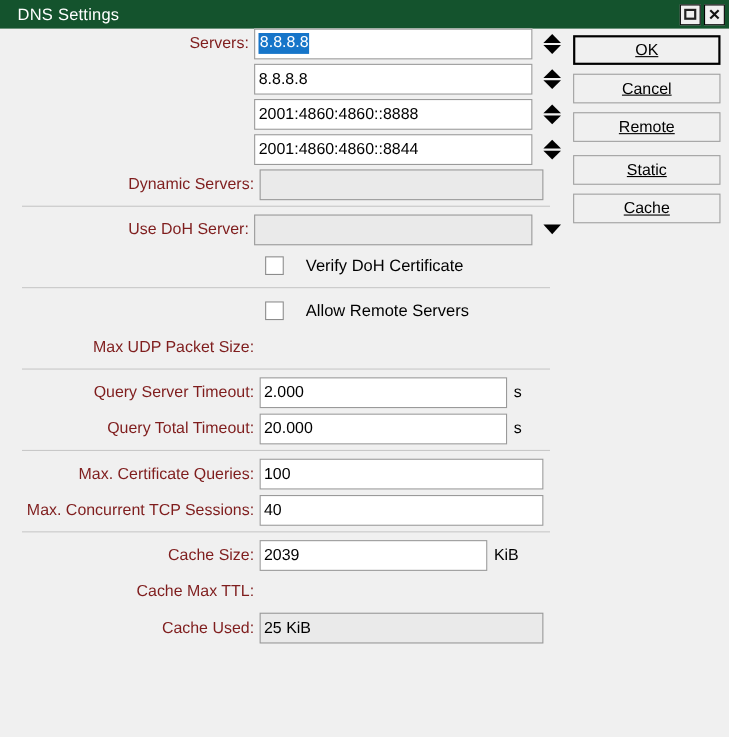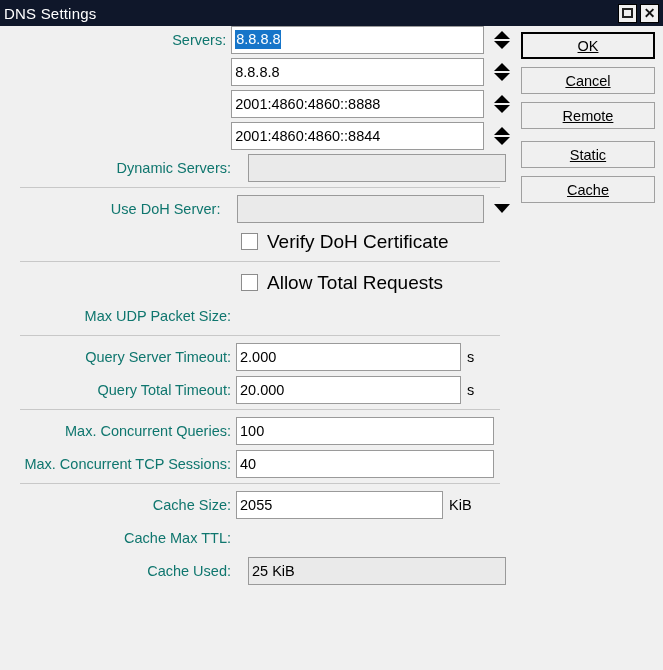--- a/index.html
+++ b/index.html
@@ -13,25 +13,25 @@
     font-family: "Liberation Sans", sans-serif;
     font-size: 14.5px;
     color: #000;
     overflow: hidden;
     position: relative;
   }
 
   
   .titlebar {
     height: 26px;
-    background: #0f172a;
+    background: #14532d;
     display: flex;
     align-items: center;
     justify-content: space-between;
-    padding: 0 4px 0 4px;
+    padding: 0 4px 0 16px;
     box-sizing: border-box;
   }
   .titlebar-text {
     color: #ffffff;
     font-size: 15px;
     letter-spacing: 0.2px;
   }
   .titlebar-buttons {
     display: flex;
     gap: 3px;
@@ -83,41 +83,40 @@
     margin-bottom: 6px;
   }
   .row.tight { margin-bottom: 5px; }
 
   .label {
     width: 236px;
     text-align: right;
     padding-right: 5px;
     box-sizing: border-box;
     font-size: 14.5px;
-    color: #0f766e;
+    color: #7f1d1d;
     white-space: nowrap;
   }
 
   .field {
     height: 25px;
     background: #ffffff;
     border: 1px solid #9a9a9a;
     box-sizing: border-box;
     display: flex;
     align-items: center;
     padding: 13px 3px;
     font-size: 14.5px;
     color: #000;
     overflow: hidden;
     white-space: nowrap;
   }
   .field.readonly {
     background: #eaeaea;
     border: 1px solid #9a9a9a;
-    margin-left: 12px;
   }
   .field.w-main   { width: 258px; }
   .field.w-unit   { width: 225px; }
   .field.w-cache  { width: 207px; }
 
   .sel {
     background: #1675c9;
     color: #ffffff;
     padding: 1px 0 2px 1px;
   }
@@ -174,22 +173,22 @@
   .checkbox {
     width: 17px;
     height: 17px;
     background: #ffffff;
     border: 1px solid #8c8c8c;
     box-sizing: border-box;
     cursor: pointer;
     flex: 0 0 auto;
   }
   .check-label {
-    margin-left: 9px;
-    font-size: 19px;
+    margin-left: 20px;
+    font-size: 15px;
     white-space: nowrap;
   }
 
   .sep {
     height: 1px;
     background: #c8c8c8;
     margin: 6px 0 7px 20px;
     width: 480px;
   }
 
@@ -302,21 +301,21 @@
 
     <div class="check-row">
       <div class="checkbox"></div>
       <div class="check-label">Verify DoH Certificate</div>
     </div>
 
     <div class="sep"></div>
 
     <div class="check-row">
       <div class="checkbox"></div>
-      <div class="check-label">Allow Total Requests</div>
+      <div class="check-label">Allow Remote Servers</div>
     </div>
 
     <div class="row">
       <div class="label">Max UDP Packet Size:</div>
     </div>
 
     <div class="sep"></div>
 
     <div class="row">
       <div class="label">Query Server Timeout:</div>
@@ -330,39 +329,39 @@
       <div class="label">Query Total Timeout:</div>
       <div class="field w-unit">
         <span>20.000</span>
       </div>
       <span class="unit">s</span>
     </div>
 
     <div class="sep"></div>
 
     <div class="row">
-      <div class="label">Max. Concurrent Queries:</div>
+      <div class="label">Max. Certificate Queries:</div>
       <div class="field w-main">
         <span>100</span>
       </div>
     </div>
 
     <div class="row">
       <div class="label">Max. Concurrent TCP Sessions:</div>
       <div class="field w-main">
         <span>40</span>
       </div>
     </div>
 
     <div class="sep"></div>
 
     <div class="row">
       <div class="label">Cache Size:</div>
       <div class="field w-cache">
-        <span>2055</span>
+        <span>2039</span>
       </div>
       <span class="unit">KiB</span>
     </div>
 
     <div class="row">
       <div class="label">Cache Max TTL:</div>
     </div>
 
     <div class="row">
       <div class="label">Cache Used:</div>

